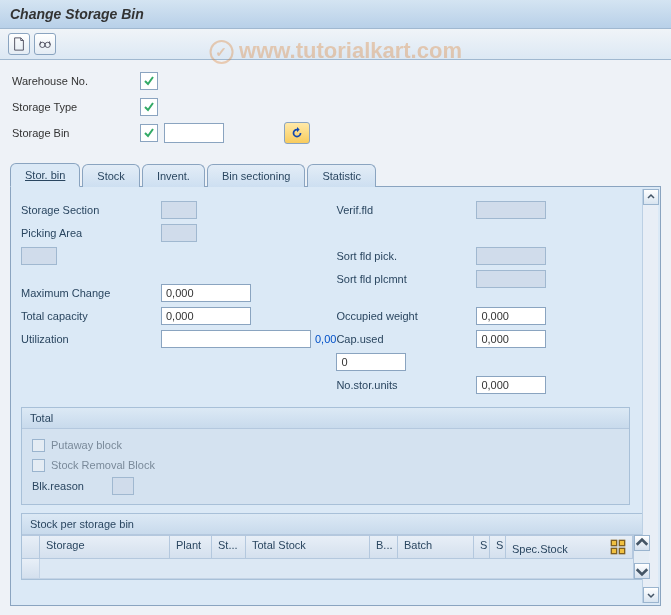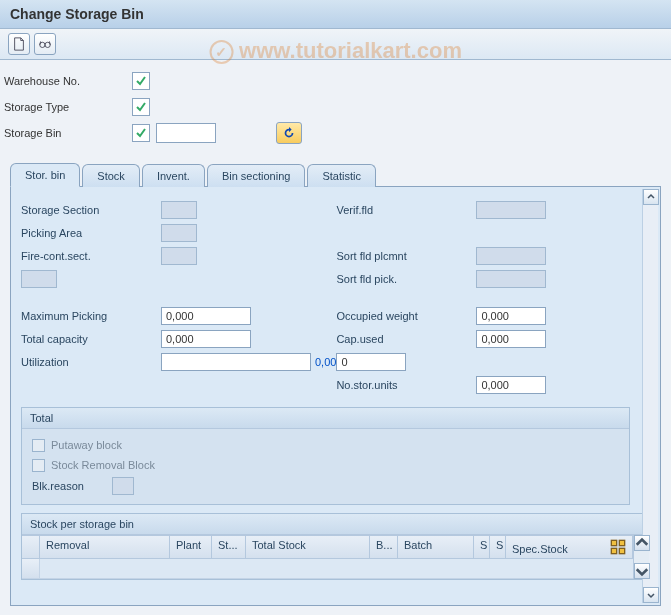--- a/index.html
+++ b/index.html
@@ -1,41 +1,41 @@
 <!DOCTYPE html>
 <html><head>
   <meta charset="utf-8">
   <style>
     * { box-sizing: border-box; margin: 0; padding: 0; }
     body { font-family: Arial, sans-serif; font-size: 11px; background: #fff; width: 671px; height: 615px; overflow: hidden; position: relative; }
     
     .title-bar { background: linear-gradient(to bottom, #d4e4f2, #b8d0e8); padding: 6px 10px; border-bottom: 1px solid #a0b8d0; }
-    .title-bar h1 { font-size: 14px; font-weight: bold; color: #333; }
+    .title-bar h1 { font-size: 14px; font-style: italic; font-weight: bold; color: #333; }
     
     .toolbar { background: linear-gradient(to bottom, #f0f4f8, #dce8f4); padding: 4px 8px; border-bottom: 1px solid #a0b8d0; display: flex; gap: 4px; align-items: center; }
     .tb-btn { width: 22px; height: 22px; border: 1px solid #8aa4c0; border-radius: 3px; background: linear-gradient(to bottom, #fff, #e4ecf4); display: flex; align-items: center; justify-content: center; cursor: pointer; }
     .tb-btn svg { width: 14px; height: 14px; }
     
     .watermark { position: absolute; top: 38px; left: 50%; transform: translateX(-50%); font-size: 22px; color: rgba(220, 130, 50, 0.35); font-weight: bold; pointer-events: none; z-index: 100; }
     .watermark-logo { display: inline-flex; width: 24px; height: 24px; border: 2px solid rgba(220,130,50,0.35); border-radius: 50%; align-items: center; justify-content: center; font-size: 14px; margin-right: 6px; vertical-align: middle; }
     
-    .header-fields { padding: 10px 12px 14px 4px; background: #eef2f7; }
+    .header-fields { padding: 10px 12px 14px 12px; background: #eef2f7; }
     .hf-row { display: flex; align-items: center; margin-bottom: 4px; height: 22px; }
     .hf-label { width: 128px; color: #333; }
     .hf-check { width: 18px; height: 18px; border: 1px solid #8aa4c0; background: #fff; display: flex; align-items: center; justify-content: center; margin-right: 6px; }
     .hf-check svg { width: 12px; height: 12px; }
     .hf-input { height: 20px; border: 1px solid #8aa4c0; background: #fff; padding: 0 4px; font-size: 11px; }
     .hf-input.w50 { width: 60px; }
     .icon-btn { width: 26px; height: 22px; border: 1px solid #8aa4c0; border-radius: 3px; background: linear-gradient(to bottom,#ffe9a8,#f8cc5e); display: inline-flex; align-items: center; justify-content: center; margin-left: 60px; cursor: pointer; }
     .icon-btn svg { width: 14px; height: 14px; }
     
     .tab-area { padding: 0 10px 10px 10px; background: #eef2f7; }
     .tabs { display: flex; align-items: flex-end; position: relative; z-index: 2; }
     .tab { padding: 5px 14px 5px 14px; border: 1px solid #8aa4c0; border-bottom: none; border-radius: 6px 6px 0 0; background: linear-gradient(to bottom,#e3edf7,#cddff1); margin-right: 2px; cursor: pointer; color: #2a4660; position: relative; top: 1px; }
-    .tab.active { background: #dbe9f6; border-bottom: 1px solid #dbe9f6; font-weight: normal; }
+    .tab.active { background: #dbe9f6; border-bottom: 1px solid #dbe9f6; font-weight: normal; text-decoration: underline; }
     
     .tab-panel { border: 1px solid #8aa4c0; background: #dbe9f6; padding: 12px 10px 8px 10px; position: relative; height: 420px; }
     .scroll-gutter { position: absolute; right: 2px; top: 2px; bottom: 2px; width: 16px; background: #e8eef6; border-left: 1px solid #bcd0e4; }
     .scroll-up, .scroll-down { position: absolute; left: 0; width: 16px; height: 16px; background: linear-gradient(to bottom,#fff,#d8e4f0); border: 1px solid #9ab4ce; display: flex; align-items: center; justify-content: center; cursor: pointer; }
     .scroll-up { top: 0; }
     .scroll-down { bottom: 0; }
     .scroll-up svg, .scroll-down svg { width: 8px; height: 8px; }
     
     .panel-grid { display: flex; padding-right: 20px; }
     .col { flex: 1; }
@@ -160,53 +160,49 @@
       <div class="col">
         <div class="fld-row">
             <span class="fld-label">Storage Section</span>
             <span class="fld-ro w30"></span>
           </div>
         <div class="fld-row">
             <span class="fld-label">Picking Area</span>
             <span class="fld-ro w30"></span>
           </div>
         <div class="fld-row">
-            <span class="fld-label">Fire-cont.sect.</span>
             <span class="fld-ro w30"></span>
           </div>
-        <div class="fld-row">
-            <span class="fld-ro w30"></span>
-          </div>
         <div class="spacer"></div>
         <div class="fld-row">
-            <span class="fld-label">Maximum Picking</span>
+            <span class="fld-label">Maximum Change</span>
             <input class="fld-in w90" value="0,000" style="">
           </div>
         <div class="fld-row">
             <span class="fld-label">Total capacity</span>
             <input class="fld-in w90" value="0,000" style="">
           </div>
         <div class="fld-row">
             <span class="fld-label">Utilization</span>
             <input class="fld-in w150" value="" style="">
             <span class="blue-val">0,00</span>
           </div>
       </div>
       <div class="col">
         <div class="fld-row">
             <span class="fld-label">Verif.fld</span>
             <span class="fld-ro w70"></span>
           </div>
         <div class="fld-row"></div>
         <div class="fld-row">
+            <span class="fld-label">Sort fld pick.</span>
+            <span class="fld-ro w70"></span>
+          </div>
+        <div class="fld-row">
             <span class="fld-label">Sort fld plcmnt</span>
-            <span class="fld-ro w70"></span>
-          </div>
-        <div class="fld-row">
-            <span class="fld-label">Sort fld pick.</span>
             <span class="fld-ro w70"></span>
           </div>
         <div class="spacer"></div>
         <div class="fld-row">
             <span class="fld-label">Occupied weight</span>
             <input class="fld-in w70" value="0,000" style="">
           </div>
         <div class="fld-row">
             <span class="fld-label">Cap.used</span>
             <input class="fld-in w70" value="0,000" style="">
@@ -237,21 +233,21 @@
             <span class="fld-ro" style="width:22px"></span>
           </div>
       </div>
     </div>
 
     <div class="table-box">
       <div class="group-title">Stock per storage bin</div>
       <div class="table-scroll-wrap" style="padding-right:16px;">
         <div class="tbl-header">
           <div class="th sel"></div>
-          <div class="th" style="width:130px">Removal</div>
+          <div class="th" style="width:130px">Storage</div>
           <div class="th" style="width:42px">Plant</div>
           <div class="th" style="width:34px">St...</div>
           <div class="th" style="width:124px">Total Stock</div>
           <div class="th" style="width:28px">B...</div>
           <div class="th" style="width:76px">Batch</div>
           <div class="th" style="width:16px">S</div>
           <div class="th" style="width:16px">S</div>
           <div class="th" style="flex:1;display:flex;justify-content:space-between;align-items:flex-end">
               <span>Spec.Stock</span>
               <span class="config-icon">

